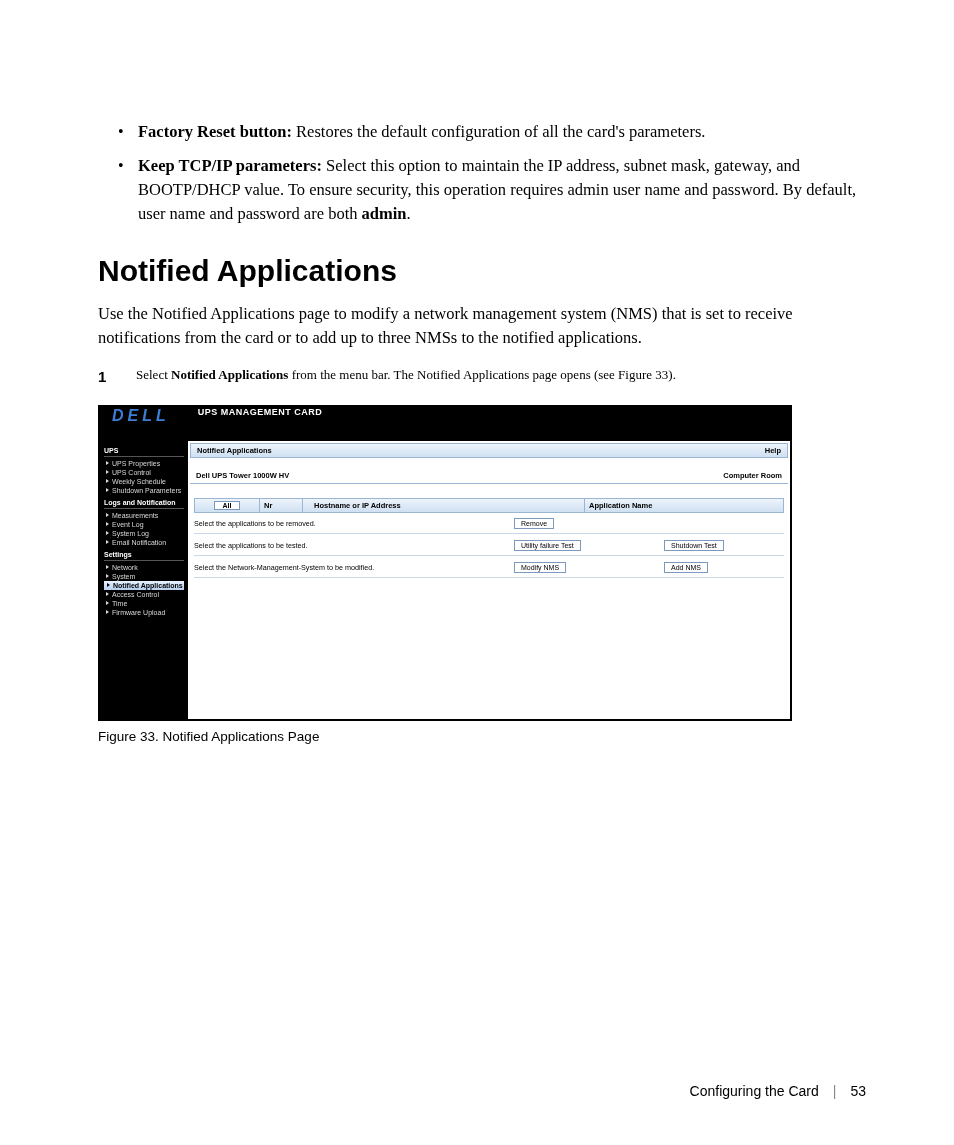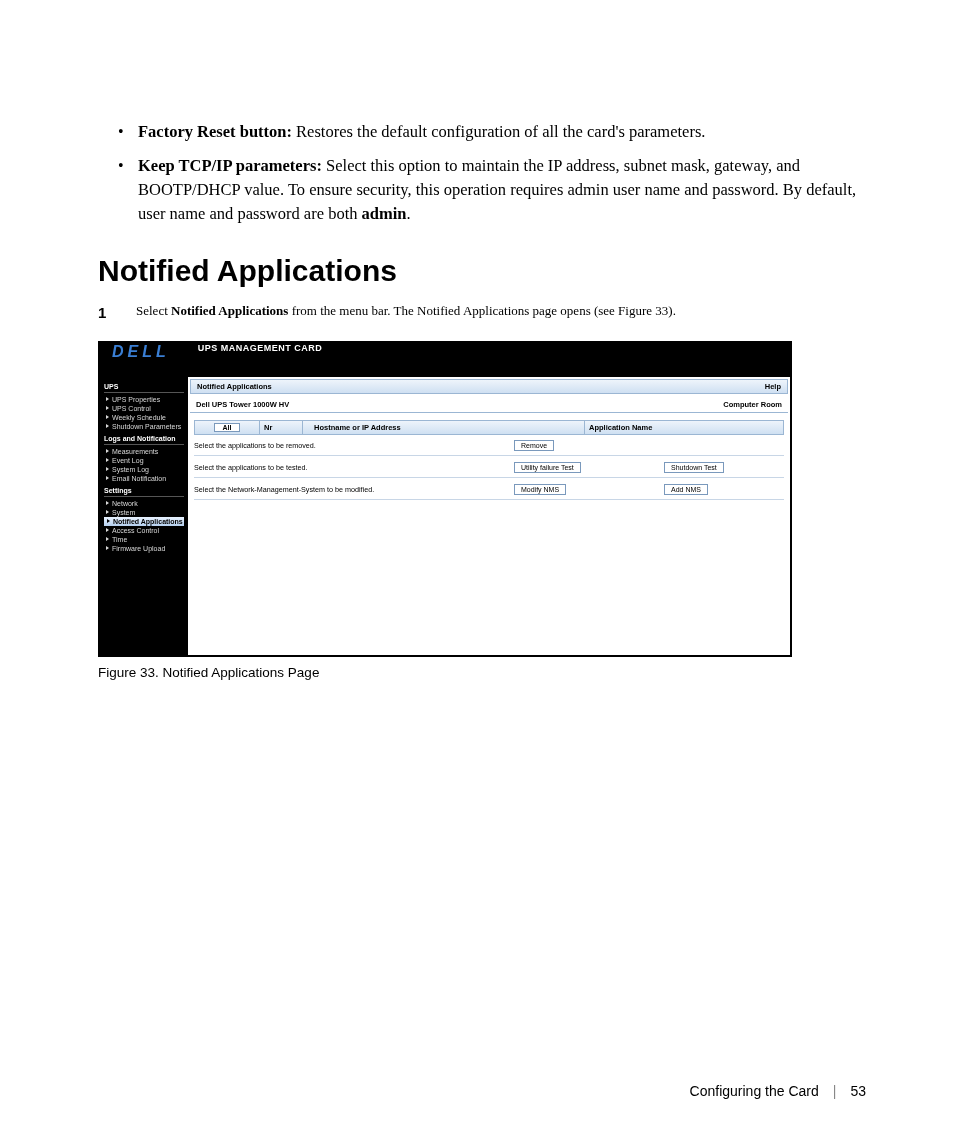--- a/index.html
+++ b/index.html
@@ -150,21 +150,21 @@
     justify-content: space-between;
     padding: 2px 6px;
     font-weight: bold;
     margin: 2px;
   }
   .subbar {
     display: flex;
     justify-content: space-between;
     padding: 3px 6px;
     border-bottom: 1px solid #9bb6d3;
-    margin: 1px 2px;
+    margin: 8px 2px;
     font-weight: bold;
   }
   .tablehead {
     background: linear-gradient(#eef4fb, #cfe0f2);
     border: 1px solid #9bb6d3;
     display: flex;
     margin: 6px 6px 2px 6px;
     font-weight: bold;
   }
   .th-cell { padding: 2px 4px; border-right: 1px solid #9bb6d3; }
@@ -224,20 +224,21 @@
     <li>
       <b>Factory Reset button:</b><span> Restores the default configuration of all the card's parameters.</span>
     </li>
     <li>
       <b>Keep TCP/IP parameters:</b><span> Select this option to maintain the IP address, subnet mask, gateway, and BOOTP/DHCP value. To ensure security, this operation requires admin user name and password. By default, user name and password are both </span><b>admin</b><span>.</span>
     </li>
   </ul>
 
   <h2 class="section">Notified Applications</h2>
 
+  <p class="body">Use the Notified Applications page to modify a network management system (NMS) that is set to receive notifications from the card or to add up to three NMSs to the notified applications.</p>
 
   <div class="step">
     <div class="stepnum">1</div>
     <div class="steptext">
       <span>Select </span><b>Notified Applications</b><span> from the menu bar. The Notified Applications page opens (see Figure 33).</span>
     </div>
   </div>
 
   <div class="figure-frame">
     <div class="fig-header">

